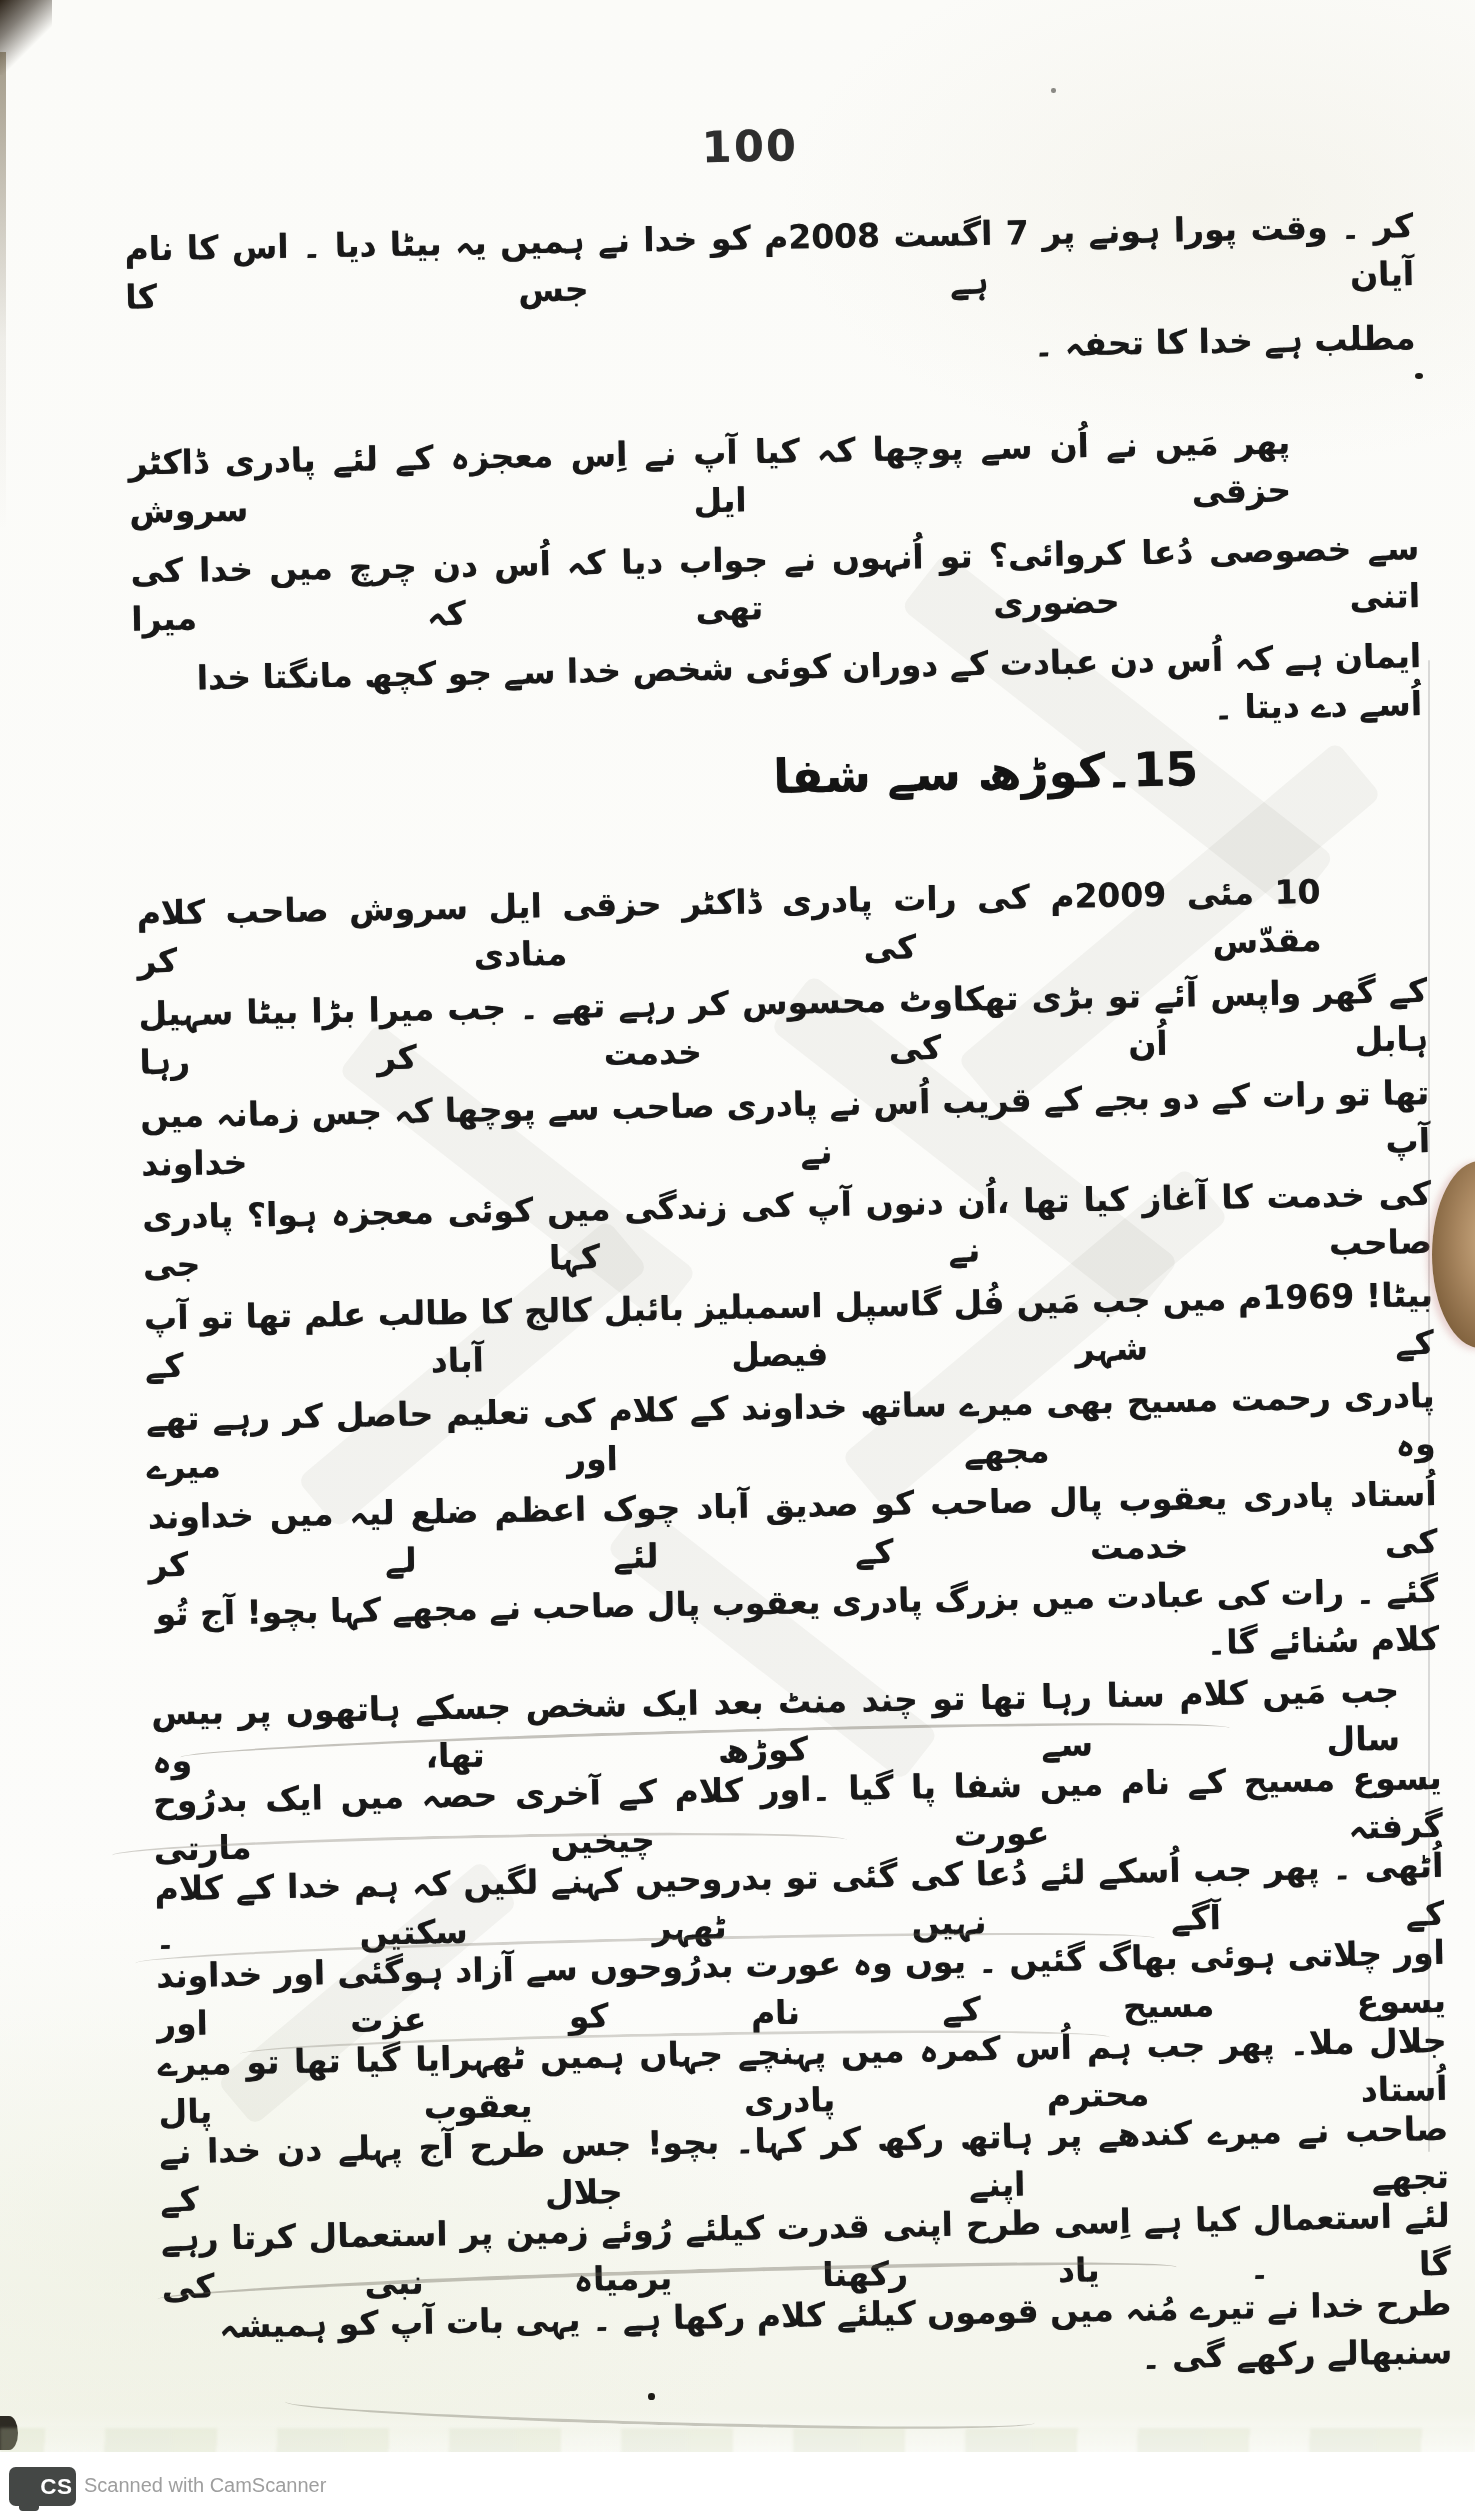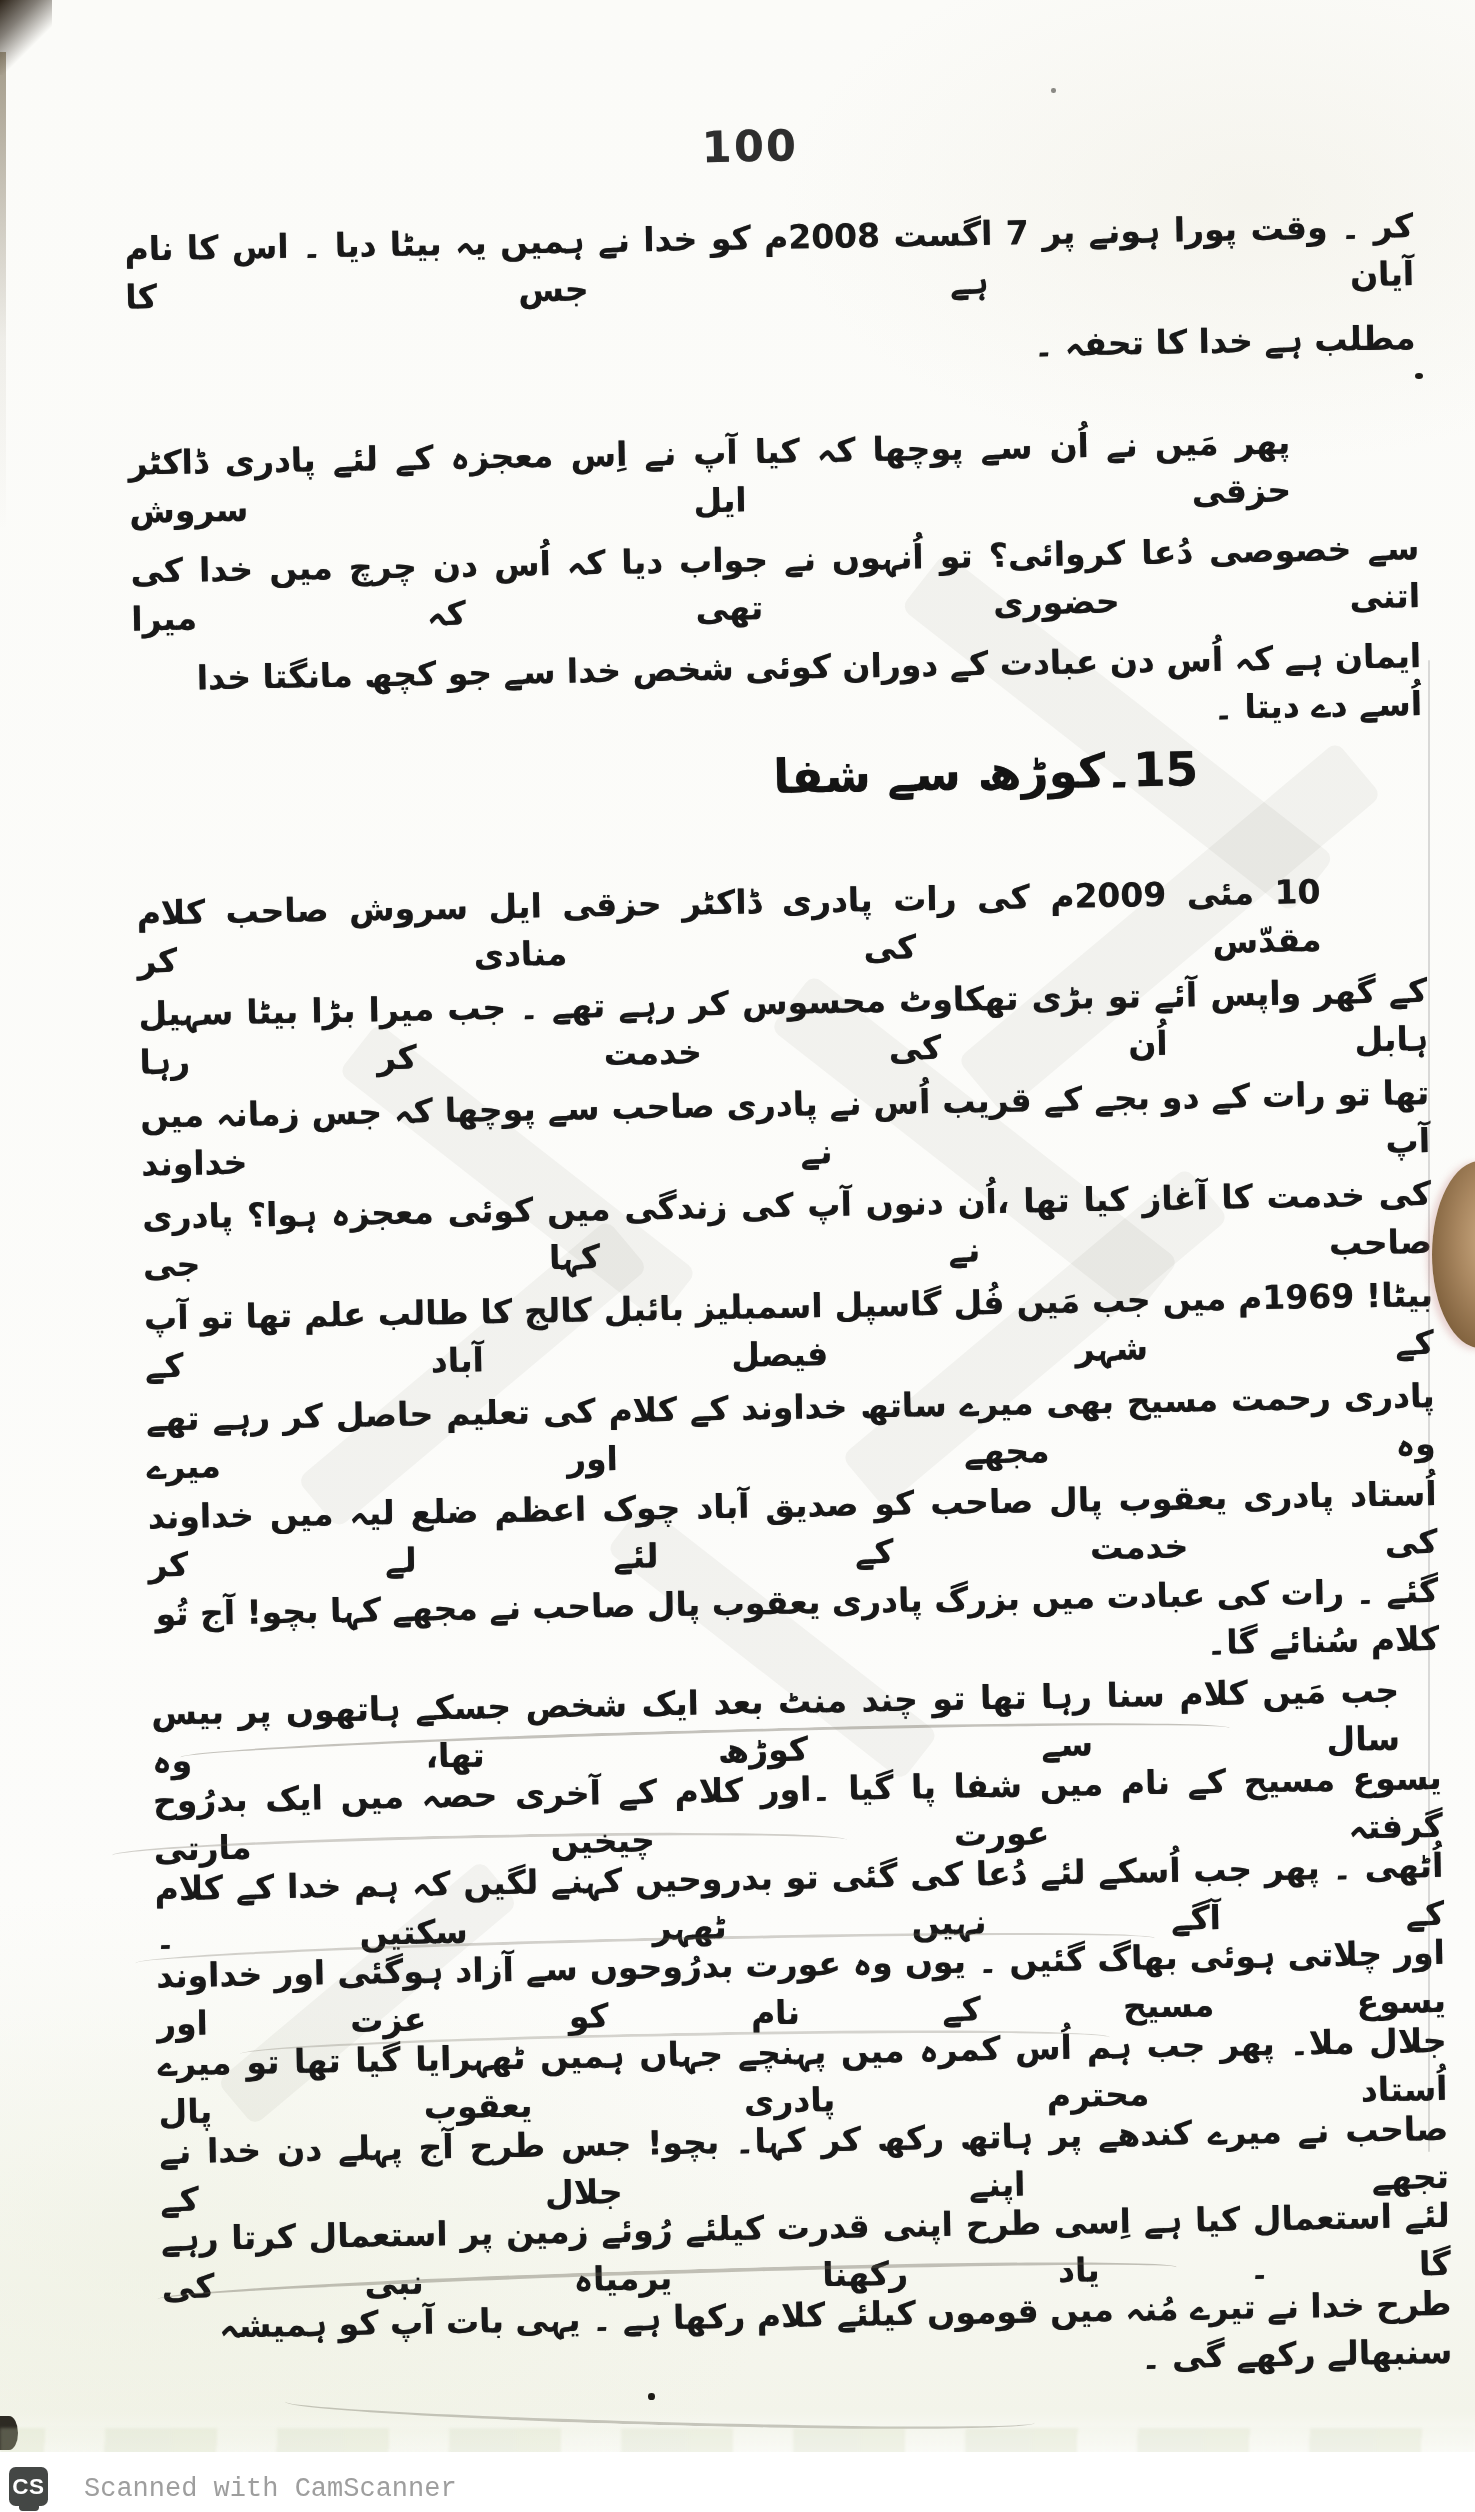--- a/index.html
+++ b/index.html
@@ -47,24 +47,24 @@
     background:radial-gradient(ellipse at 62% 42%, #cfae85 0%, #a98760 40%, #82633f 75%, #64492c 100%);
     box-shadow:-4.5px 1.5px 7.5px rgba(190,110,110,.30);}
   .speck{position:absolute; background:#1c1a15; border-radius:50%;}
   .noise-band{position:absolute; left:0; top:2428px; width:100%; height:28.5px; opacity:.5;
     background:repeating-linear-gradient(92deg, rgba(206,214,178,.55) 0 45px, rgba(228,232,210,.25) 45px 105px, rgba(195,206,170,.45) 105px 172px);
     filter:blur(1.5px);}
   .footer-strip{position:absolute; left:0; bottom:0; width:100%; height:60px; background:#ffffff;}
   
   .cs-logo{position:absolute; left:9px; top:2467px; width:39px; height:39px; background:#444745; border-radius:6.7px;
     display:flex; align-items:center; justify-content:center;
-    font-family:"Liberation Sans", sans-serif; font-weight:bold; font-size:22.5px; color:#ffffff; letter-spacing:0.7px;}
+    font-family:"Liberation Sans", sans-serif; font-weight:bold; font-size:22.5px; color:#ffffff; letter-spacing:0.7px;padding-left:28px;}
   .cs-foot{position:absolute; left:19px; top:2504px; width:20px; height:6.7px; background:#444745; border-radius:0 0 3.7px 3.7px;}
-  .cs-label{position:absolute; left:84px; top:2474px; font-family:Liberation Mono, monospace;
-    font-size:27px; color:#9e9e9e;}
+  .cs-label{position:absolute; left:84px; top:2474px; font-family:Liberation Sans, sans-serif;
+    font-size:20px; color:#9e9e9e;}
 </style>
 </head>
 <body>
 
 <div class="scan">
 
   <div class="wm" style="left:870px;top:697px;width:495px;height:71px;transform:rotate(38deg);"></div>
   <div class="wm" style="left:922px;top:892px;width:495px;height:71px;transform:rotate(-40deg);"></div>
   <div class="wm" style="left:742px;top:1110px;width:465px;height:69px;transform:rotate(38deg);"></div>
   <div class="wm" style="left:810px;top:1304px;width:450px;height:67px;transform:rotate(-40deg);"></div>

